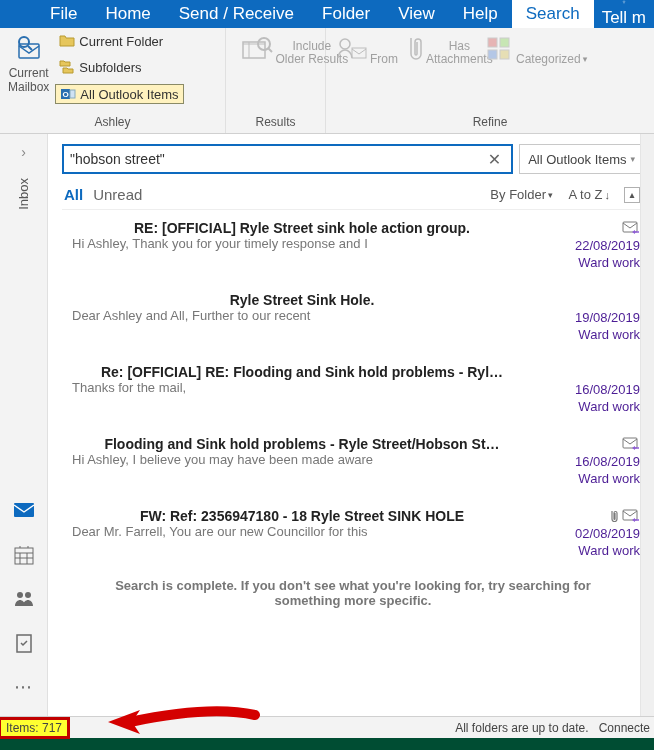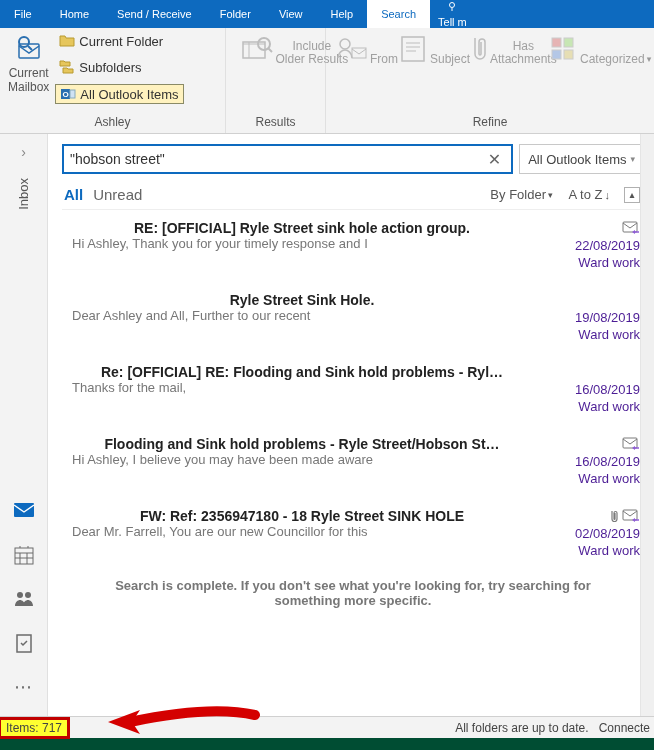--- a/index.html
+++ b/index.html
@@ -1,19 +1,19 @@
 <!DOCTYPE html>
 <html><head>
 <meta charset="utf-8">
 <style>
   * { box-sizing: border-box; margin: 0; padding: 0; font-family: "Segoe UI", Arial, sans-serif; }
   body { width: 654px; height: 750px; overflow: hidden; background: #f3f3f3; font-size: 13px; color: #333; }
 
   
-  .menubar { background: #0d6abf; color: #fff; height: 28px; display: flex; align-items: stretch; font-size: 11px; }
+  .menubar { background: #0d6abf; color: #fff; height: 28px; display: flex; align-items: stretch; font-size: 17px; padding-left: 36px; }
   .menubar .mi { padding: 0 14px; display: flex; align-items: center; cursor: default; }
   .menubar .mi.active { background: #fff; color: #0d6abf; }
   .menubar .tellme { display: flex; align-items: center; padding: 0 8px; gap: 4px; flex-direction: column; }
   .menubar .tellme .bulb { width:14px; height:14px; }
 
   
   .ribbon { background: #f3f3f3; border-bottom: 1px solid #d0d0d0; display: flex; height: 106px; }
   .rgroup { display:flex; flex-direction:column; padding: 4px 8px 0; border-right:1px solid #e0e0e0; }
   .rgroup:last-child { border-right:none; }
   .rgroup .body { flex:1; display:flex; align-items:flex-start; }
@@ -159,29 +159,20 @@
         <div class="icn">
             <svg width="34" height="30" viewBox="0 0 34 30">
               <circle cx="11" cy="10" r="5" fill="none" stroke="#bdbdbd" stroke-width="1.5"></circle>
               <path d="M4 24c0-5 4-8 7-8s7 3 7 8" fill="none" stroke="#bdbdbd" stroke-width="1.5"></path>
               <rect x="18" y="14" width="14" height="10" fill="none" stroke="#bdbdbd"></rect>
               <path d="M18 15l7 5 7-5" fill="none" stroke="#bdbdbd"></path>
             </svg>
           </div>
         <span>From</span>
       </div>
-      <div class="big" style="width:56px">
-        <div class="icn">
-            <svg width="30" height="30" viewBox="0 0 30 30">
-              <rect x="4" y="3" width="22" height="24" fill="none" stroke="#bdbdbd" stroke-width="1.5"></rect>
-              <path d="M8 9h14M8 13h14M8 17h10" stroke="#bdbdbd"></path>
-            </svg>
-          </div>
-        <span>Subject</span>
-      </div>
       <div class="big" style="width:78px">
         <div class="icn">
             <svg width="26" height="30" viewBox="0 0 26 30">
               <path d="M13 4v16a5 5 0 0 0 10 0V8a3 3 0 0 0-6 0v12a1 1 0 0 0 2 0V8" fill="none" stroke="#bdbdbd" stroke-width="1.5"></path>
             </svg>
           </div>
         <span style="white-space:pre">Has
 Attachments</span>
       </div>
       <div class="big" style="width:80px">

